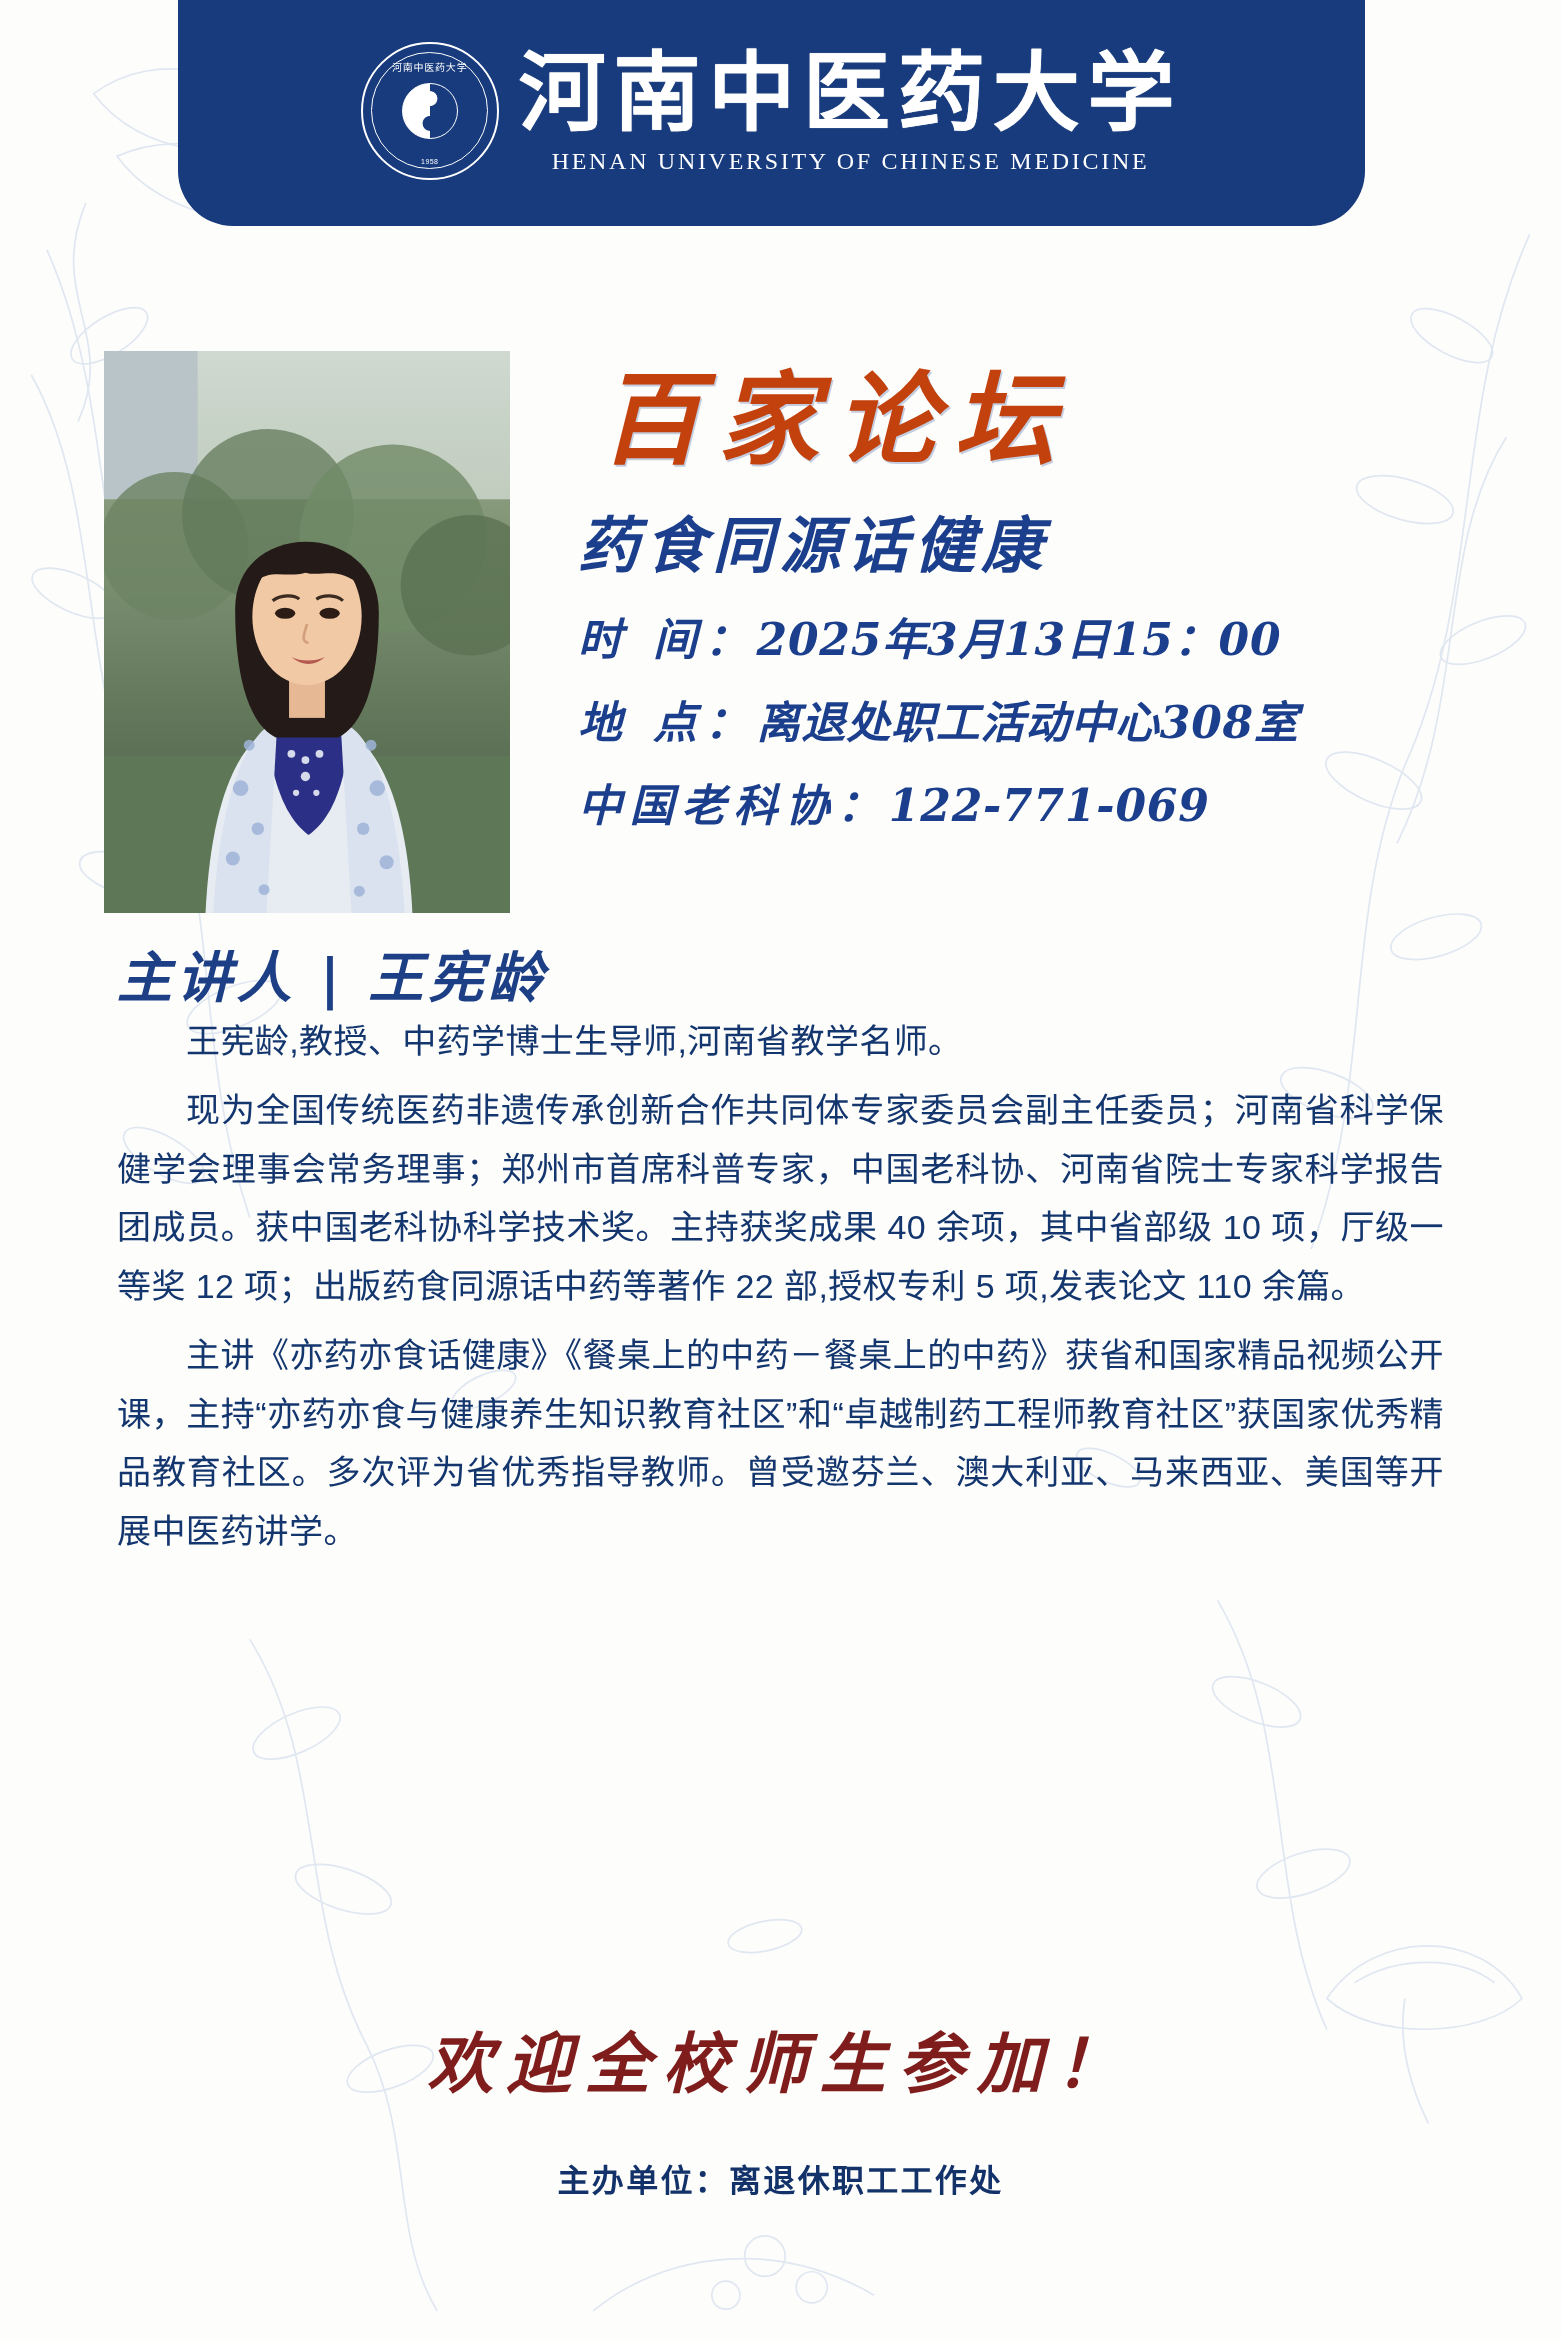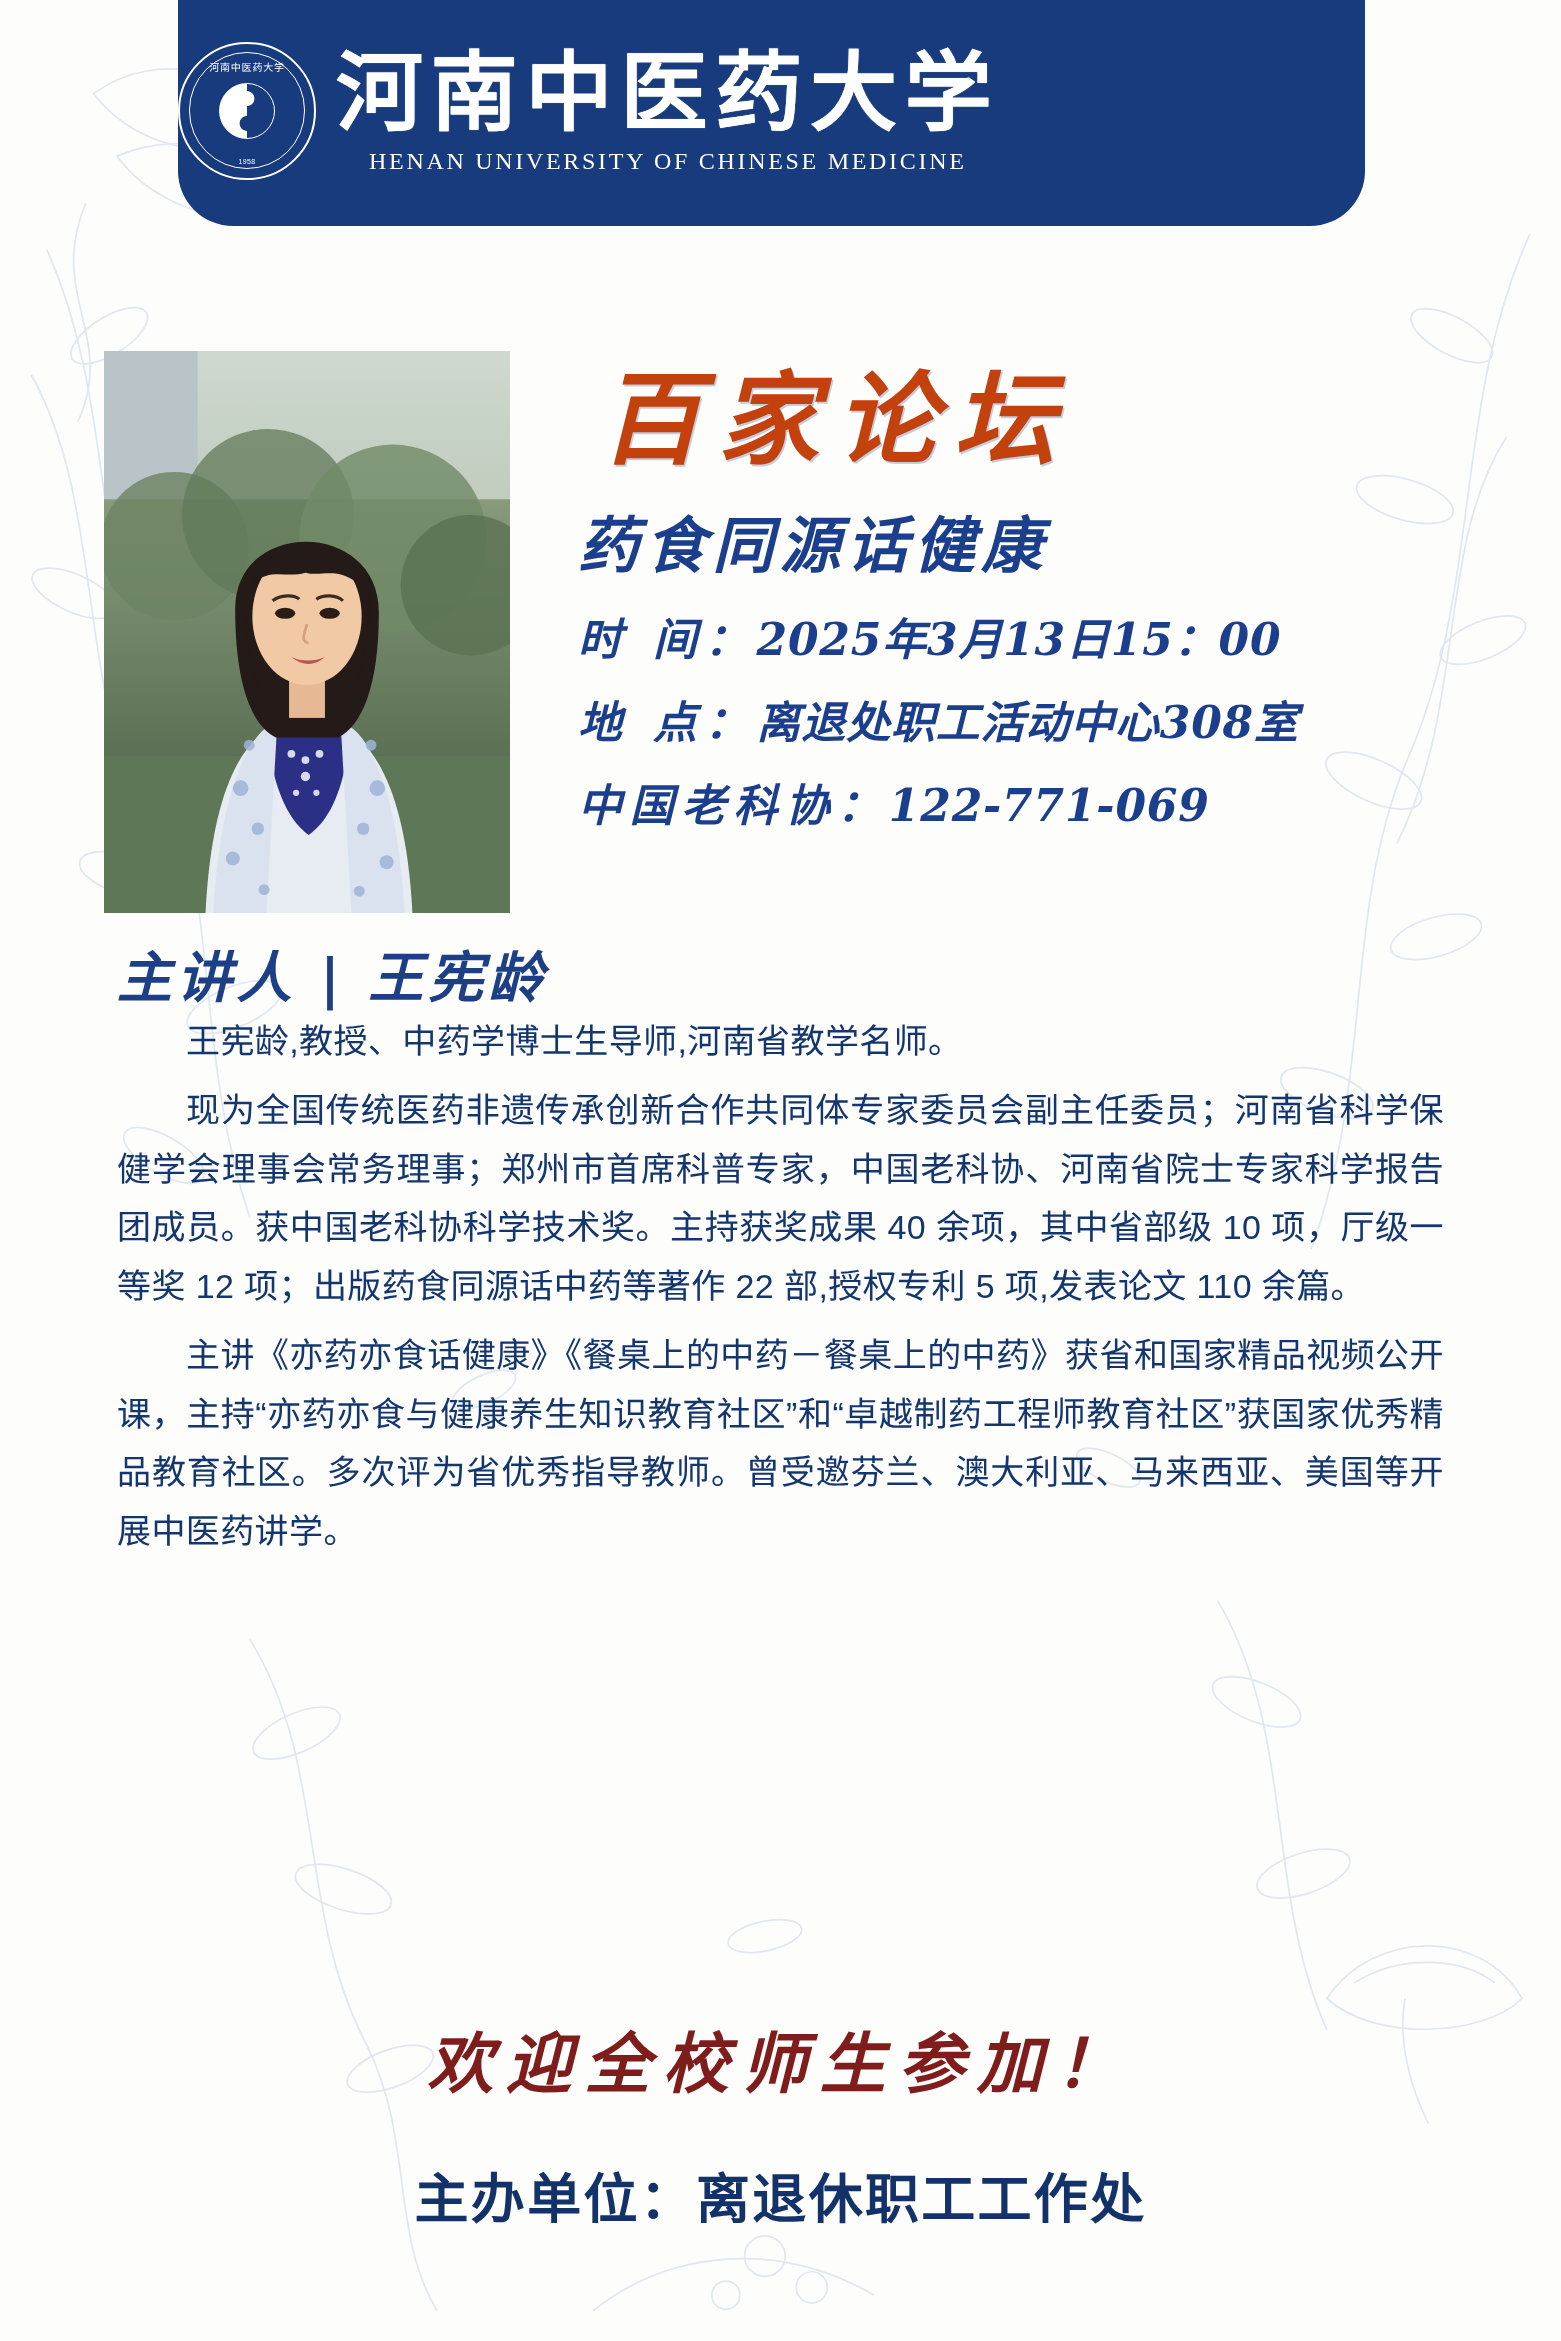--- a/index.html
+++ b/index.html
@@ -37,20 +37,21 @@
     top: 0;
     left: 178px;
     width: 1187px;
     height: 226px;
     background: #183b7d;
     border-bottom-left-radius: 55px;
     border-bottom-right-radius: 55px;
     z-index: 3;
     display: flex;
     align-items: center;
+    justify-content: center;
   }
   .header-inner {
     display: flex;
     align-items: center;
     gap: 20px;
     margin-top: -4.7px;
   }
   .univ-seal {
     width: 134px;
     height: 134px;
@@ -215,21 +216,21 @@
     font-style: italic;
   }
   .organizer {
     position: absolute;
     left: 0;
     right: 0;
     top: 2155px;
     text-align: center;
     z-index: 5;
     color: #13326a;
-    font-size: 54px;
+    font-size: 32px;
     font-weight: 700;
     letter-spacing: 2.3px;
     font-family: "Liberation Sans", "DejaVu Sans", sans-serif;
   }
 </style>
 </head>
 <body>
 
 <div class="poster">
 

